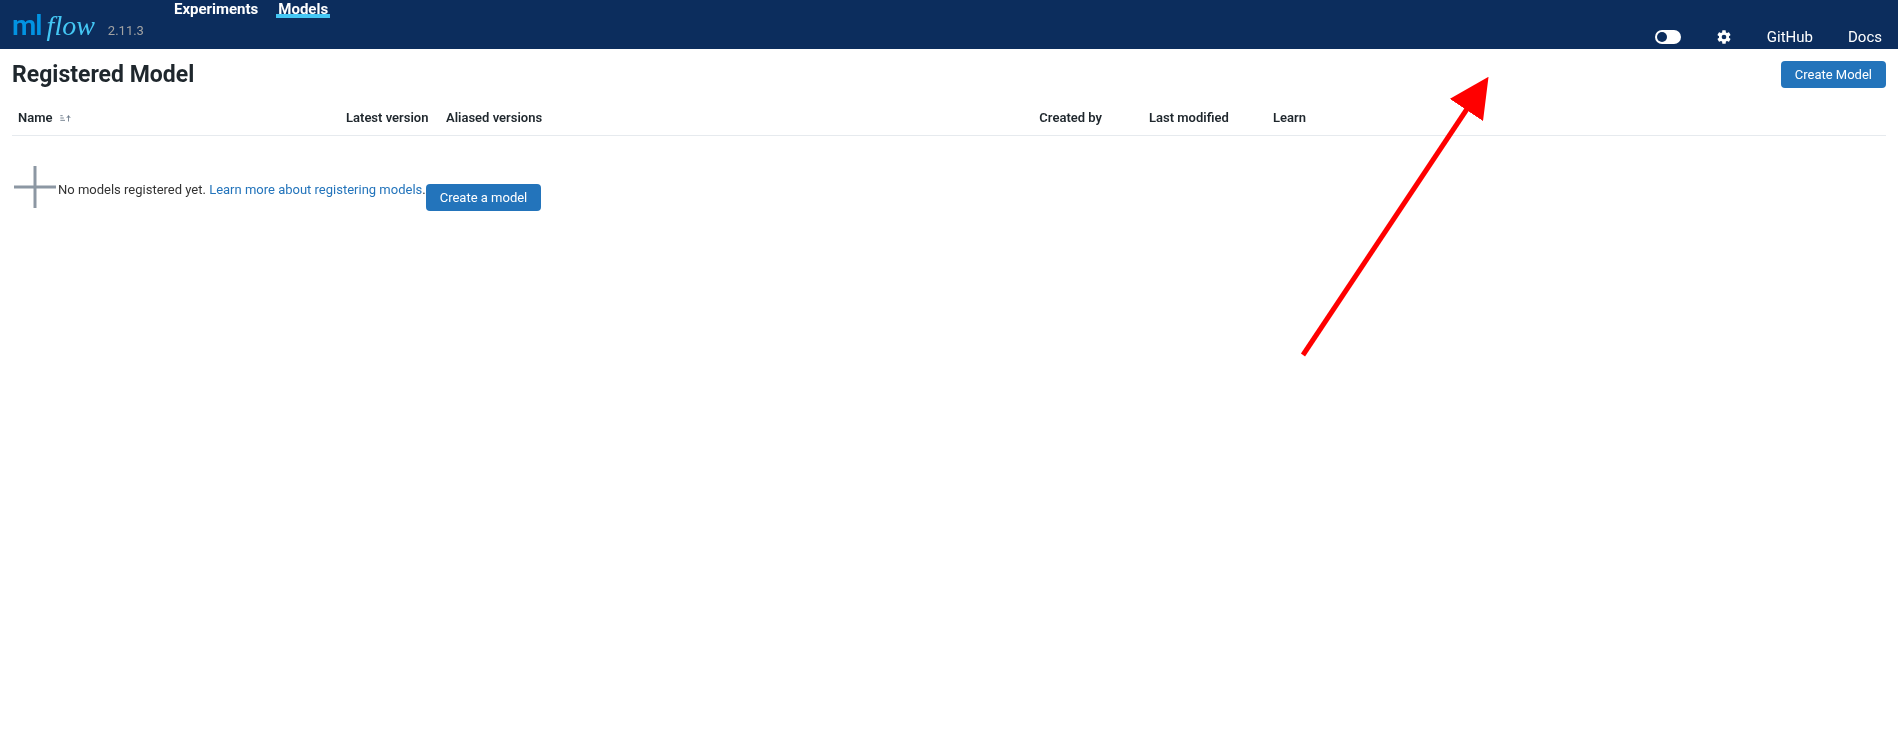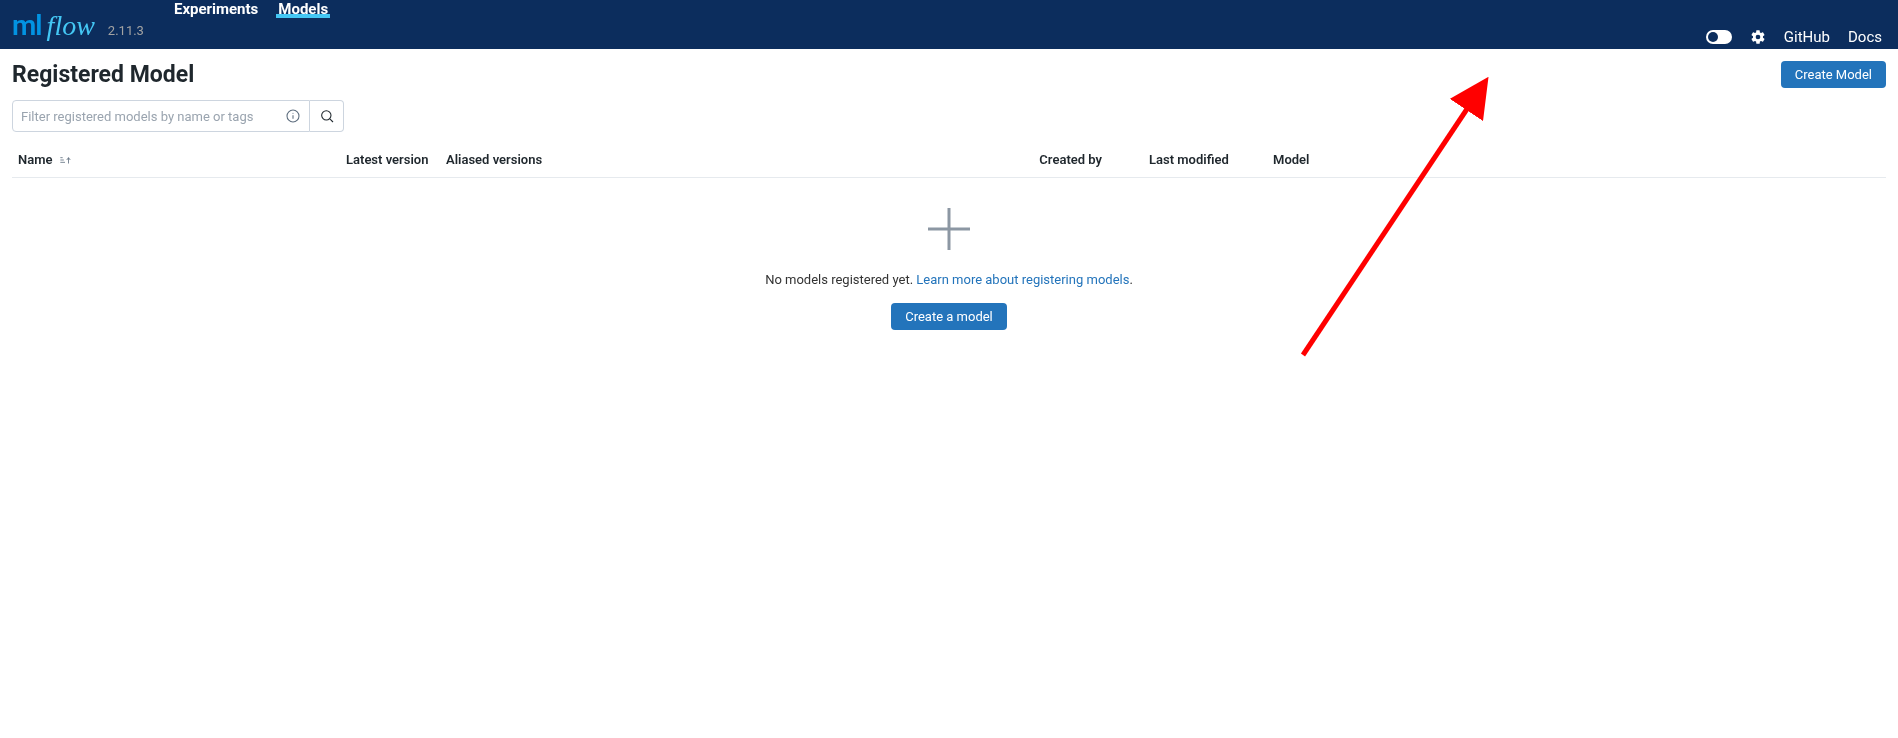--- a/index.html
+++ b/index.html
@@ -77,21 +77,21 @@
       position: absolute;
       bottom: 0;
       left: 8px;
       right: 8px;
       height: 4px;
       background: #44c7f4;
     }
     .header-right {
       display: flex;
       align-items: center;
-      gap: 18px;
+      gap: 35px;
       margin-top: 24px;
     }
     .toggle {
       width: 26px;
       height: 14px;
       background: #fff;
       border-radius: 7px;
       position: relative;
       cursor: pointer;
     }
@@ -214,21 +214,21 @@
     }
     .sort-icon svg {
       width: 14px;
       height: 14px;
       stroke: #5d6d7e;
       fill: none;
       stroke-width: 1.4;
     }
     .empty-state {
       display: flex;
-      flex-direction: column;
+      flex-direction: row;
       align-items: center;
       padding-top: 28px;
     }
     .plus-icon {
       width: 46px;
       height: 46px;
       margin-bottom: 20px;
     }
     .plus-icon svg {
       width: 46px;
@@ -286,57 +286,39 @@
     <div class="header-link">Docs</div>
   </div>
 </div>
 
 <div class="content">
   <div class="page-header">
     <h1 class="page-title">Registered Model</h1>
     <button class="btn-primary">Create Model</button>
   </div>
 
-  <div class="filter-row">
-    <div class="filter-input-wrap">
-      <input class="filter-input" type="text" placeholder="Filter registered models by name or tags" style="">
-      <span class="info-icon">
-        <svg viewBox="0 0 24 24">
-            <circle cx="12" cy="12" r="9" stroke-width="1.6"></circle>
-            <line x1="12" y1="11" x2="12" y2="16" stroke-width="1.6"></line>
-            <circle cx="12" cy="8" r="0.8" fill="#5d6d7e" stroke="none"></circle>
-          </svg>
-      </span>
-    </div>
-    <button class="search-btn">
-      <svg viewBox="0 0 24 24">
-          <circle cx="11" cy="11" r="7"></circle>
-          <line x1="21" y1="21" x2="16.2" y2="16.2"></line>
-        </svg>
-    </button>
-  </div>
 
   <div class="table-header">
     <div class="col-name">
       <span>Name</span>
       <span class="sort-icon">
         <svg viewBox="0 0 24 24">
             <line x1="4" y1="16" x2="12" y2="16"></line>
             <line x1="4" y1="12" x2="10" y2="12"></line>
             <line x1="4" y1="8" x2="8" y2="8"></line>
             <polyline points="15,12 18,8 21,12"></polyline>
             <line x1="18" y1="8" x2="18" y2="18"></line>
           </svg>
       </span>
     </div>
     <div class="col-latest">Latest version</div>
     <div class="col-aliased">Aliased versions</div>
     <div class="col-created">Created by</div>
     <div class="col-modified">Last modified</div>
-    <div class="col-tags">Model</div>
+    <div class="col-tags">Learn</div>
   </div>
 
   <div class="empty-state">
     <div class="plus-icon">
       <svg viewBox="0 0 46 46">
           <line x1="23" y1="2" x2="23" y2="44"></line>
           <line x1="2" y1="23" x2="44" y2="23"></line>
         </svg>
     </div>
     <div class="empty-text">

